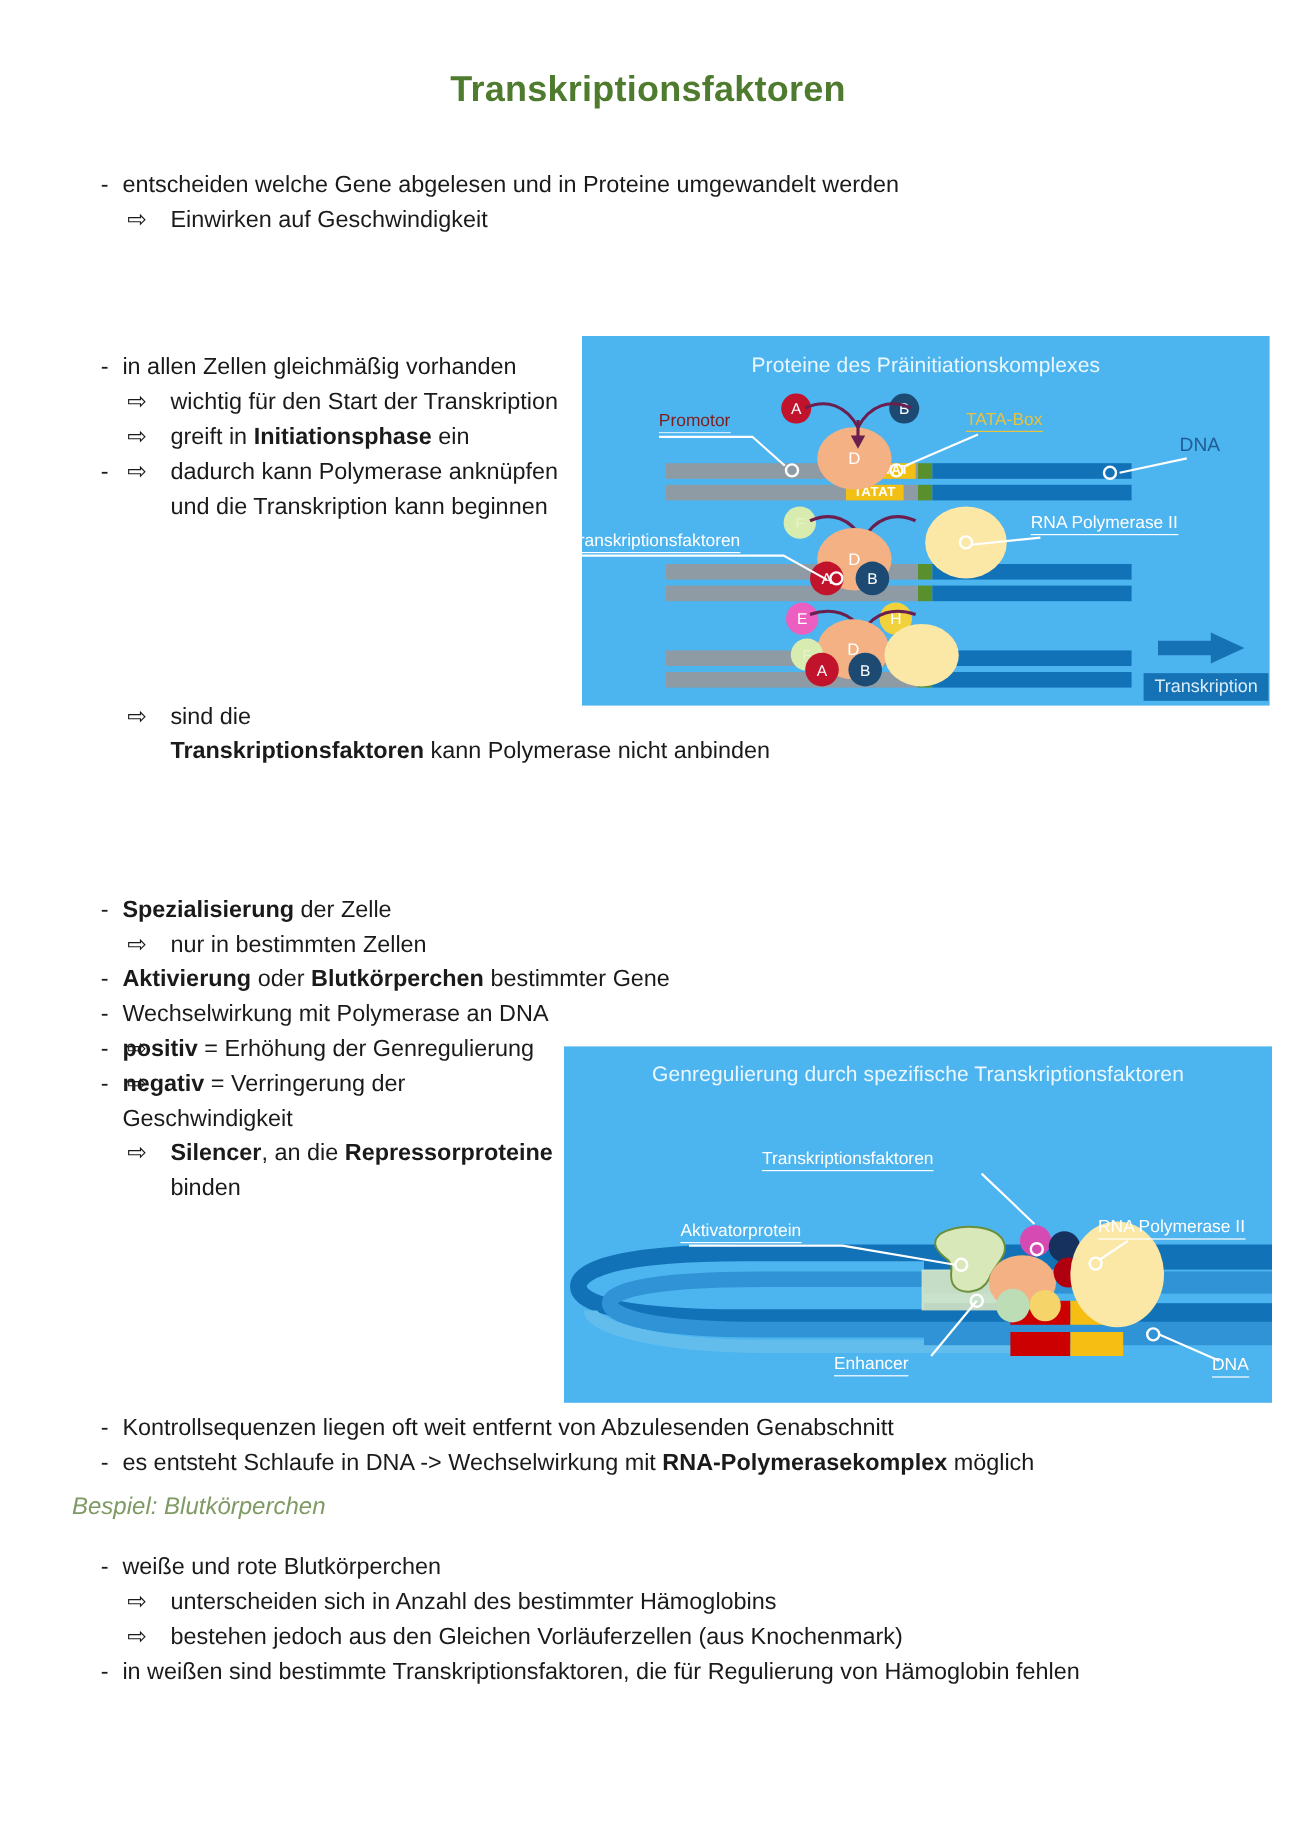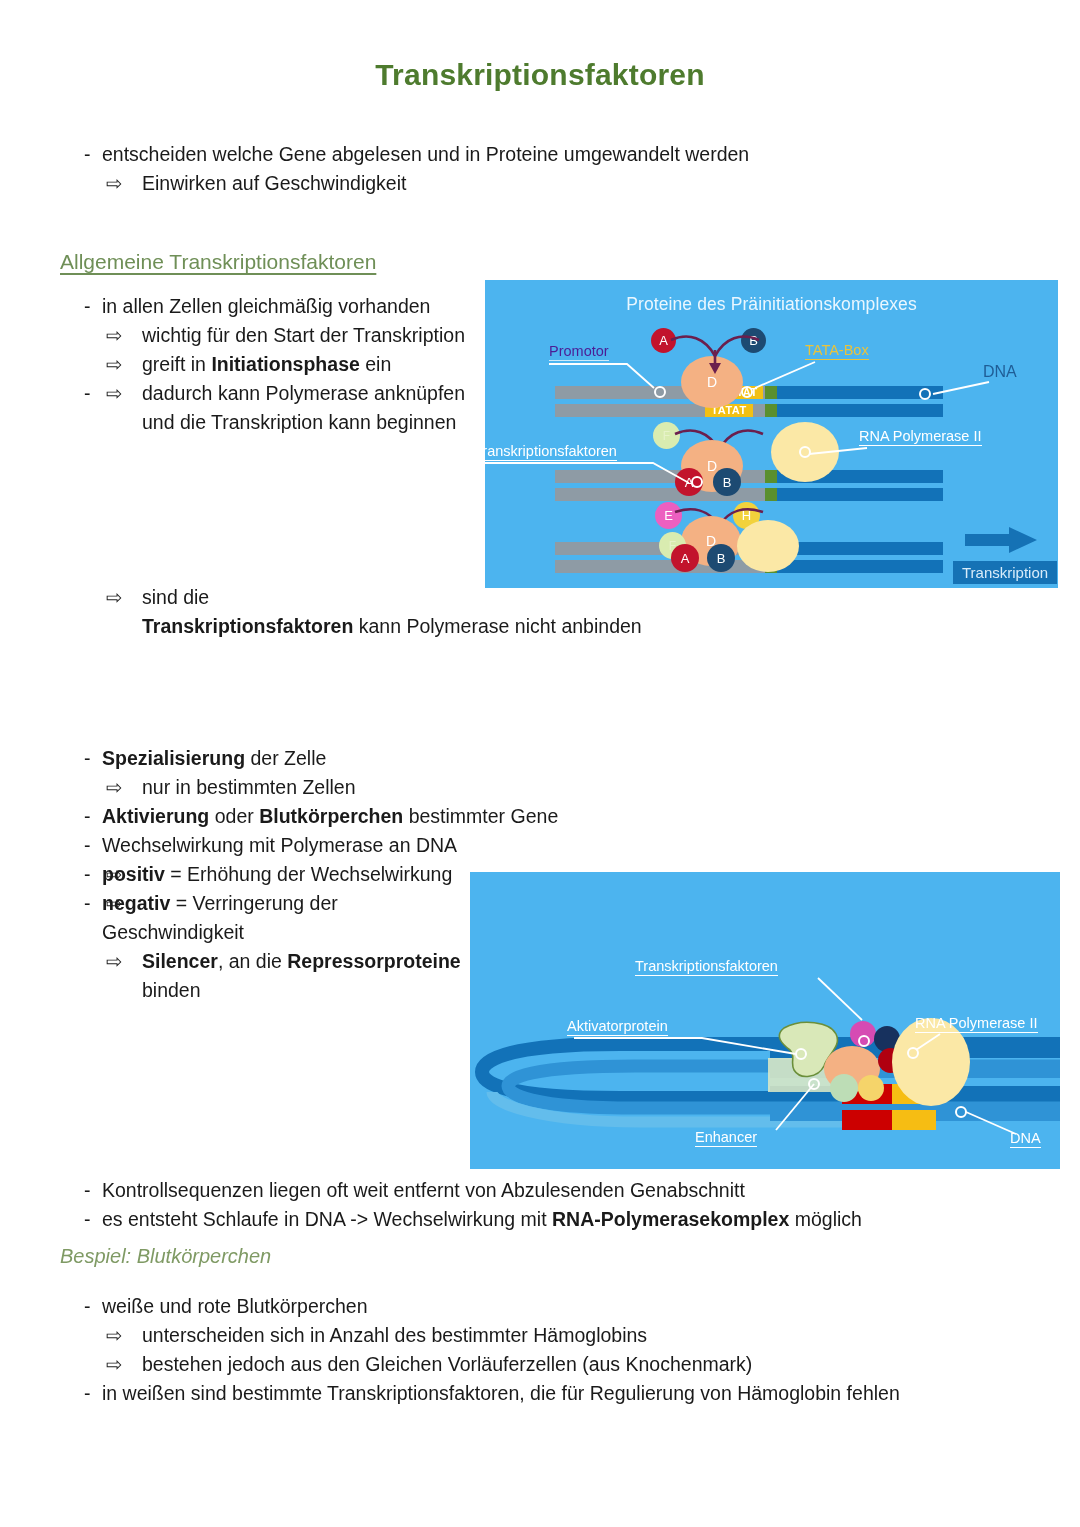--- a/index.html
+++ b/index.html
@@ -109,21 +109,21 @@
 
   .lbl {
     position: absolute;
     color: #ffffff;
     font-size: 14.5px;
     white-space: nowrap;
     border-bottom: 1.6px solid #ffffff;
     padding-bottom: 1px;
     line-height: 16px;
   }
-  .lbl.dim { color: #4c1d95; border-bottom-color: #cfeaf8; text-align: right; }
+  .lbl.dim { color: #7f1d1d; border-bottom-color: #cfeaf8; text-align: right; }
   .lbl.gold { color: #e9c33c; border-bottom-color: #e9c33c; }
   .lbl.navy { color: #1f5d96; border-bottom: none; }
   .lbl.plain { border-bottom: none; }
   .knob {
     position: absolute;
     width: 12px;
     height: 12px;
     border: 2.2px solid #ffffff;
     border-radius: 50%;
     box-sizing: border-box;
@@ -181,21 +181,20 @@
     <div class="li lvl1">
       <span class="marker">-</span>
       <span class="body">entscheiden welche Gene abgelesen und in Proteine umgewandelt werden</span>
     </div>
     <div class="li lvl2">
       <span class="marker">⇨</span>
       <span class="body">Einwirken auf Geschwindigkeit</span>
     </div>
   </div>
 
-  <div class="section-heading h-allgemeine">Allgemeine Transkriptionsfaktoren</div>
 
   <div class="block" style="left:60px; top:292px; width:410px;">
     <div class="li lvl1">
       <span class="marker">-</span>
       <span class="body">in allen Zellen gleichmäßig vorhanden</span>
     </div>
     <div class="li lvl2">
       <span class="marker">⇨</span>
       <span class="body">wichtig für den Start der Transkription</span>
     </div>
@@ -350,21 +349,21 @@
       <span class="body">Wechselwirkung mit Polymerase an DNA</span>
     </div>
   </div>
 
   <div class="block" style="left:60px; top:860px; width:408px;">
     <div class="li lvl2">
       <span class="marker">⇨</span>
     </div>
     <div class="li lvl1">
       <span class="marker">-</span>
-      <span class="body"><b>positiv</b><span> = Erhöhung der Wechselwirkung</span></span>
+      <span class="body"><b>positiv</b><span> = Erhöhung der Genregulierung</span></span>
     </div>
     <div class="li lvl2">
       <span class="marker">⇨</span>
     </div>
     <div class="li lvl1">
       <span class="marker">-</span>
       <span class="body"><b>negativ</b><span> = Verringerung der Geschwindigkeit</span></span>
     </div>
     <div class="li lvl2">
       <span class="marker">⇨</span>
@@ -379,20 +378,21 @@
     </div>
     <div class="li lvl1">
       <span class="marker">-</span>
       <span class="body"><span>es entsteht Schlaufe in DNA -&gt; Wechselwirkung mit </span><b>RNA-Polymerasekomplex</b><span> möglich</span></span>
     </div>
   </div>
 
   <div class="figure" id="fig2" style="left:470px; top:872px; width:590px; height:297px;">
     <div class="fig-inner">
 
+      <div class="fig-title" style="top:13px;">Genregulierung durch spezifische Transkriptionsfaktoren</div>
 
       <svg style="position:absolute; left:0px; top:150px; width:590px; height:120px;" viewBox="0 0 590 120">
 
         <path d="M590,22 L150,22 C30,22 12,40 12,50 C12,60 30,76 150,76 L590,76" fill="none" stroke="#1272b8" stroke-width="14" stroke-linecap="butt"></path>
 
         <path d="M590,44 L165,44 C60,44 38,56 38,64 C38,72 60,86 165,86 L590,86" fill="none" stroke="#2f93d6" stroke-width="13" stroke-linecap="butt"></path>
 
         <path d="M400,100 L170,100 C70,100 22,82 22,70" fill="none" stroke="#63bdec" stroke-width="11"></path>
       </svg>
 

